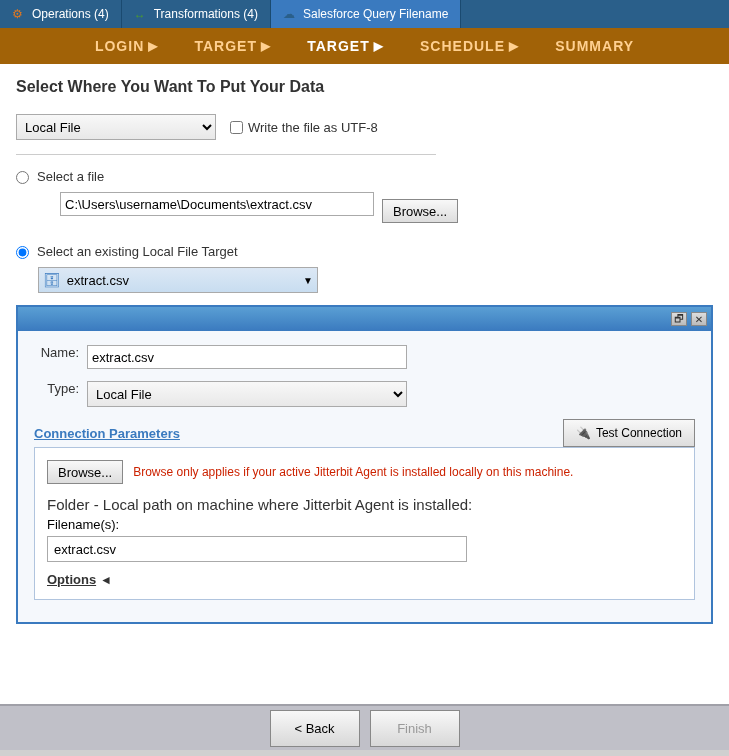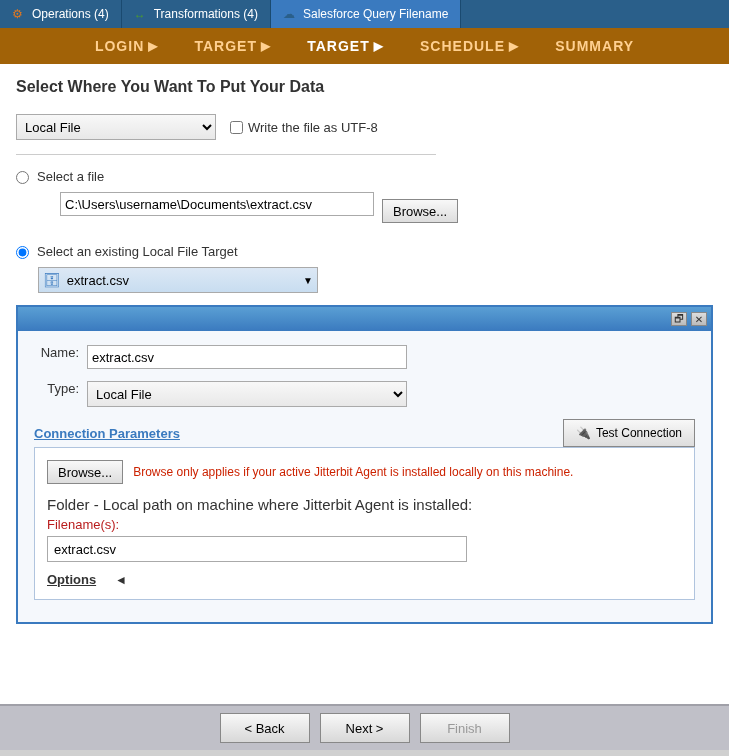--- a/index.html
+++ b/index.html
@@ -287,37 +287,37 @@
       width: 100%;
       border: 1px solid #3a7abf;
       border-radius: 2px;
       padding: 0 6px;
       font-size: 13px;
       background: #fff;
       margin-bottom: 10px;
     }
     .filename-label {
       font-size: 13px;
-      color: #b91c1c;
+      color: #000000;
       margin-bottom: 4px;
     }
     .filename-input {
       height: 26px;
       width: 420px;
       border: 1px solid #aaa;
       padding: 0 6px;
       font-size: 13px;
       background: #fff;
       margin-bottom: 10px;
     }
 
     .options-row {
       display: flex;
       align-items: center;
-      gap: 19px;
+      gap: 4px;
       cursor: pointer;
     }
     .options-label {
       font-size: 13px;
       font-weight: bold;
       color: #333;
       text-decoration: underline;
     }
     .options-arrow {
       font-size: 12px;
@@ -328,21 +328,21 @@
     .bottom-bar {
       background: #c0c0c8;
       height: 46px;
       display: flex;
       align-items: center;
       justify-content: center;
       gap: 10px;
       border-top: 2px solid #a0a0a8;
     }
     .bottom-btn {
-      height: 30px;
+      height: 37px;
       min-width: 90px;
       padding: 0 18px;
       border: 1px solid #888;
       background: linear-gradient(to bottom, #f8f8f8, #d8d8d8);
       font-size: 13px;
       cursor: pointer;
       font-weight: normal;
     }
     .bottom-btn.disabled {
       color: #999;
@@ -489,15 +489,14 @@
 
       </div>
 
     </div>
   </div>
 
 </div>
 
 <div class="bottom-bar">
   <button class="bottom-btn">&lt; Back</button>
-  <button class="bottom-btn">Next &gt;</button>
   <button class="bottom-btn disabled" disabled="">Finish</button>
 </div>
 
 </body></html>

